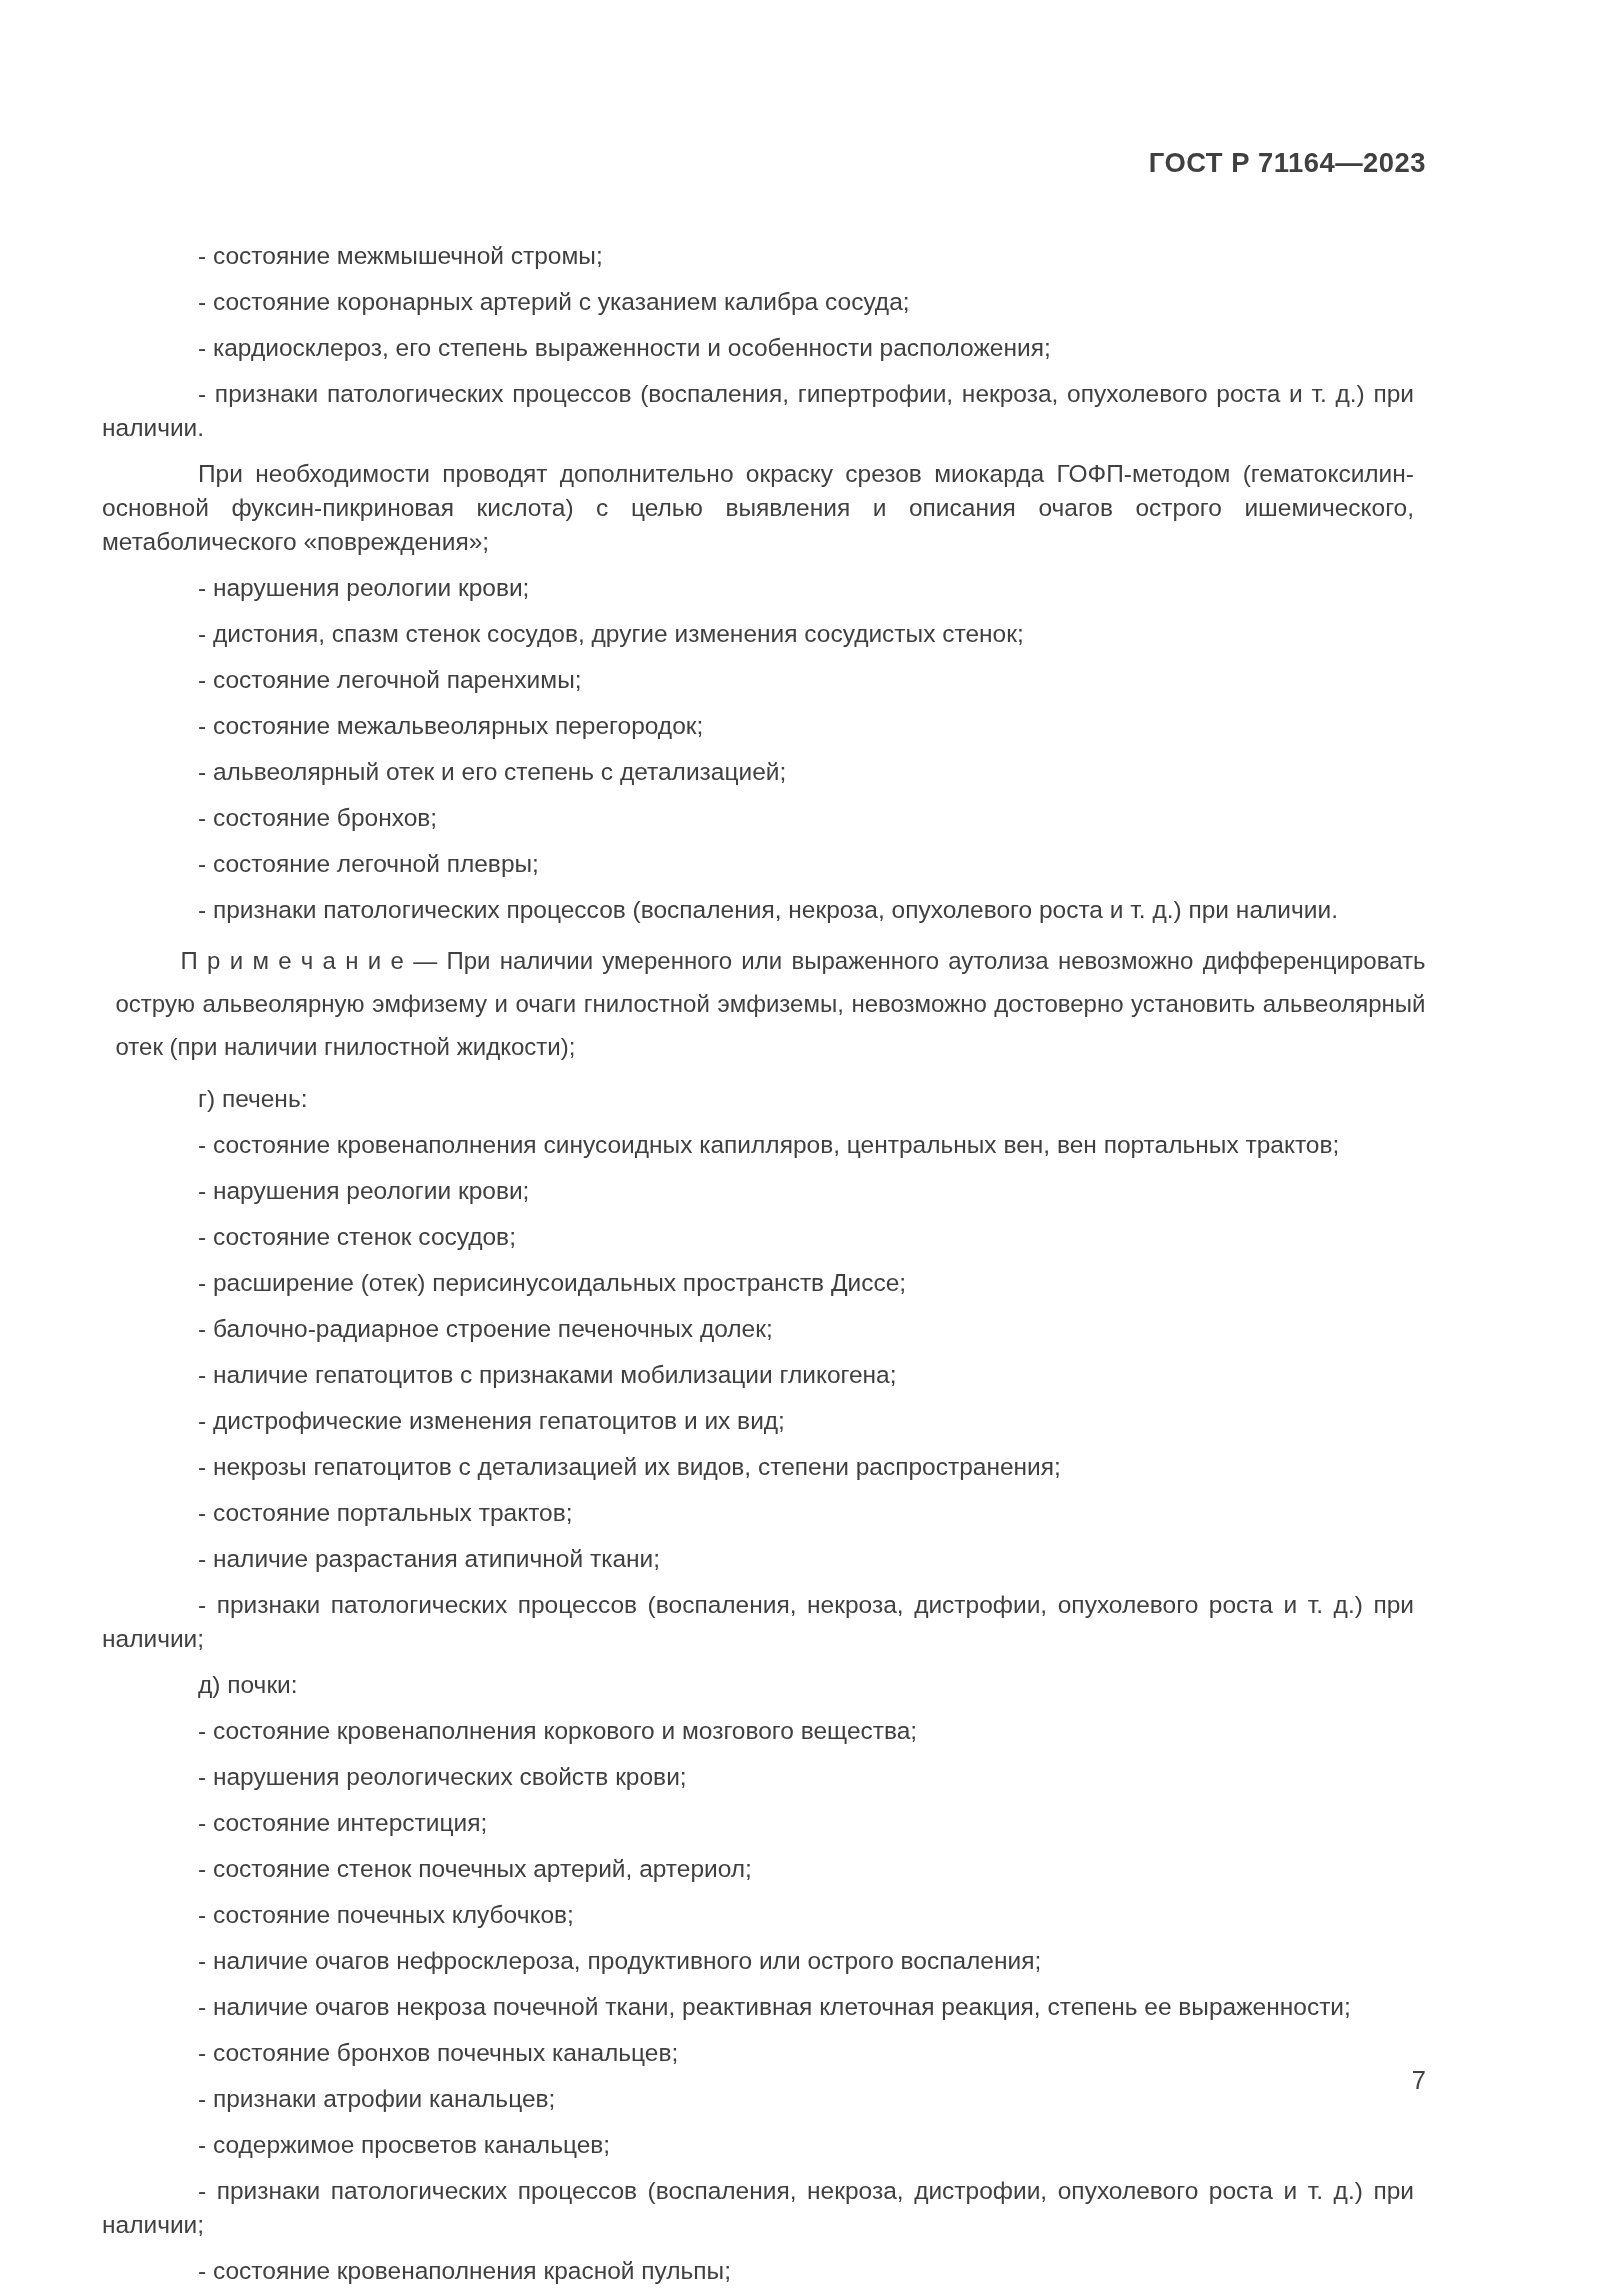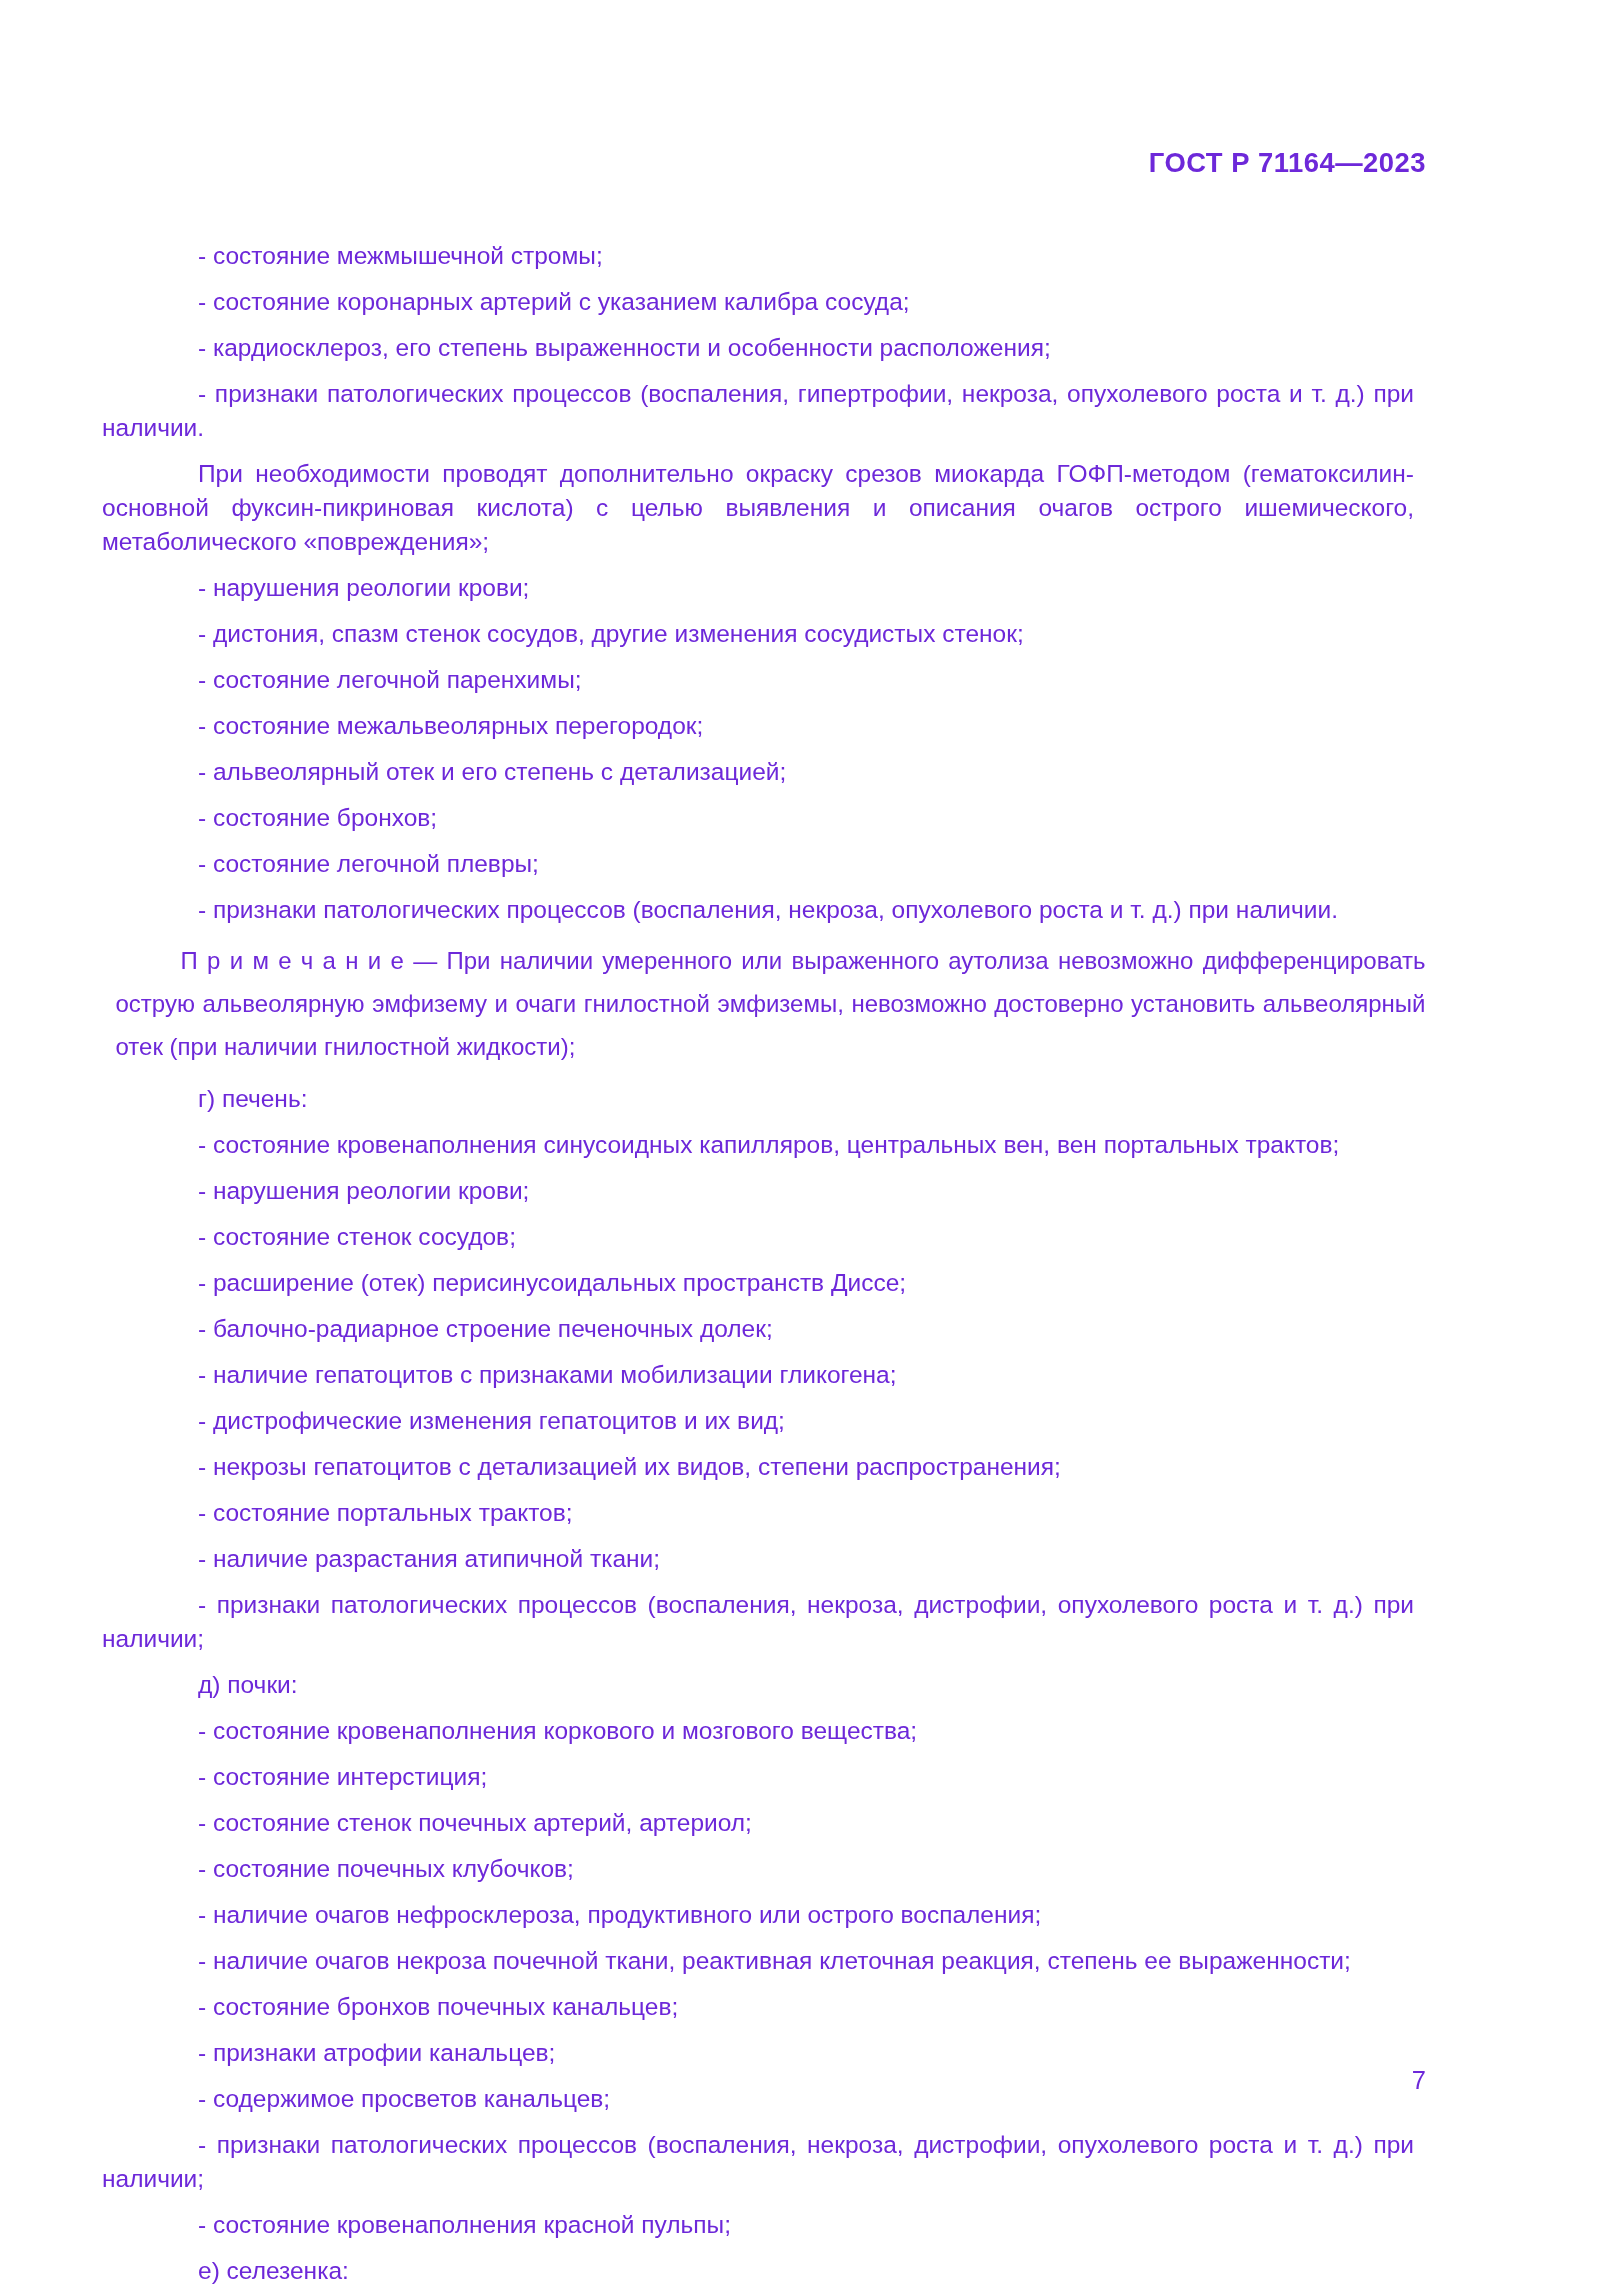--- a/index.html
+++ b/index.html
@@ -6,21 +6,21 @@
     margin: 0;
     padding: 0;
     background: #ffffff;
   }
   .page {
     position: relative;
     width: 1621px;
     height: 2293px;
     background: #ffffff;
     font-family: "Liberation Sans", "DejaVu Sans", sans-serif;
-    color: #6d28d9;
+    color: #404040;
     overflow: hidden;
   }
   .doc-header {
     position: absolute;
     top: 147px;
     left: 90px;
     width: 1336px;
     text-align: right;
     font-size: 27.4px;
     font-weight: bold;
@@ -89,20 +89,21 @@
       <p class="item">- расширение (отек) перисинусоидальных пространств Диссе;</p>
       <p class="item">- балочно-радиарное строение печеночных долек;</p>
       <p class="item">- наличие гепатоцитов с признаками мобилизации гликогена;</p>
       <p class="item">- дистрофические изменения гепатоцитов и их вид;</p>
       <p class="item">- некрозы гепатоцитов с детализацией их видов, степени распространения;</p>
       <p class="item">- состояние портальных трактов;</p>
       <p class="item">- наличие разрастания атипичной ткани;</p>
       <p class="item">- признаки патологических процессов (воспаления, некроза, дистрофии, опухолевого роста и т. д.) при наличии;</p>
       <p class="item">д) почки:</p>
       <p class="item">- состояние кровенаполнения коркового и мозгового вещества;</p>
+      <p class="item">- нарушения реологических свойств крови;</p>
       <p class="item">- состояние интерстиция;</p>
       <p class="item">- состояние стенок почечных артерий, артериол;</p>
       <p class="item">- состояние почечных клубочков;</p>
       <p class="item">- наличие очагов нефросклероза, продуктивного или острого воспаления;</p>
       <p class="item">- наличие очагов некроза почечной ткани, реактивная клеточная реакция, степень ее выражен­ности;</p>
       <p class="item">- состояние бронхов почечных канальцев;</p>
       <p class="item">- признаки атрофии канальцев;</p>
       <p class="item">- содержимое просветов канальцев;</p>
       <p class="item">- признаки патологических процессов (воспаления, некроза, дистрофии, опухолевого роста и т. д.) при наличии;</p>
       <p class="item">- состояние кровенаполнения красной пульпы;</p>

